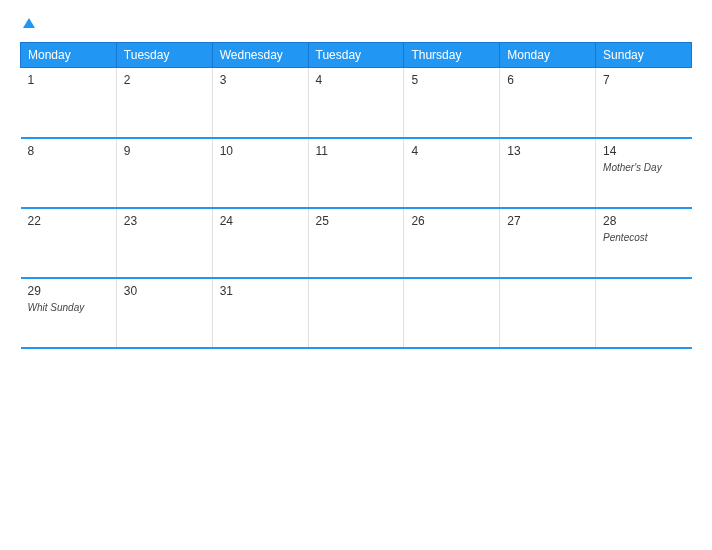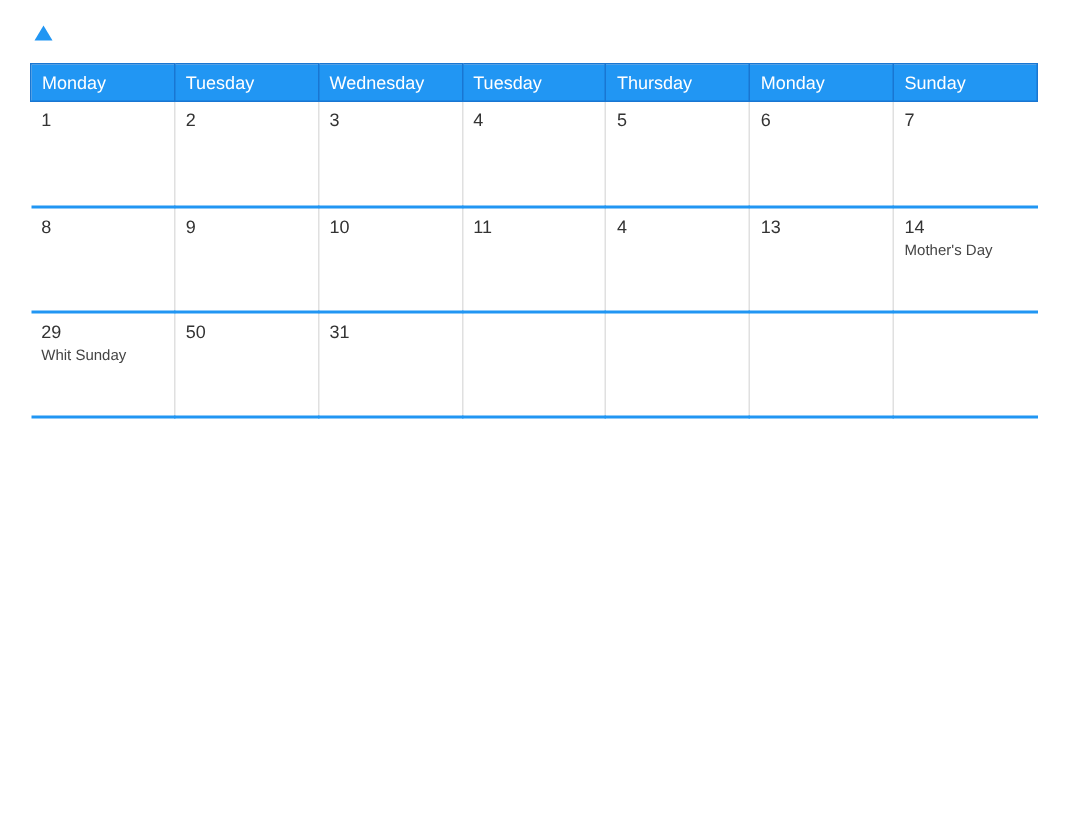--- a/index.html
+++ b/index.html
@@ -105,20 +105,21 @@
       font-size: 12px;
       color: #333;
       display: block;
       margin-bottom: 3px;
     }
     .event {
       font-size: 10px;
       color: #444;
       display: block;
       line-height: 1.3;
+      font-style: italic;
     }
     .last-row td {
       height: 58px;
     }
   </style>
 </head>
 <body>
 
 <div class="page">
 
@@ -186,27 +187,51 @@
             <span class="day-num">4</span>
           </td>
           <td>
             <span class="day-num">13</span>
           </td>
           <td>
             <span class="day-num">14</span>
             <span class="event">Mother's Day</span>
           </td>
         </tr>
+        <tr>
+          <td>
+            <span class="day-num">22</span>
+          </td>
+          <td>
+            <span class="day-num">23</span>
+          </td>
+          <td>
+            <span class="day-num">24</span>
+          </td>
+          <td>
+            <span class="day-num">25</span>
+          </td>
+          <td>
+            <span class="day-num">26</span>
+          </td>
+          <td>
+            <span class="day-num">27</span>
+          </td>
+          <td>
+            <span class="day-num">28</span>
+            <span class="event">Pentecost</span>
+          </td>
+        </tr>
         <tr class="last-row">
           <td>
             <span class="day-num">29</span>
             <span class="event">Whit Sunday</span>
           </td>
           <td>
-            <span class="day-num">50</span>
+            <span class="day-num">30</span>
           </td>
           <td>
             <span class="day-num">31</span>
           </td>
           <td></td>
           <td></td>
           <td></td>
           <td></td>
         </tr>
       </tbody>

